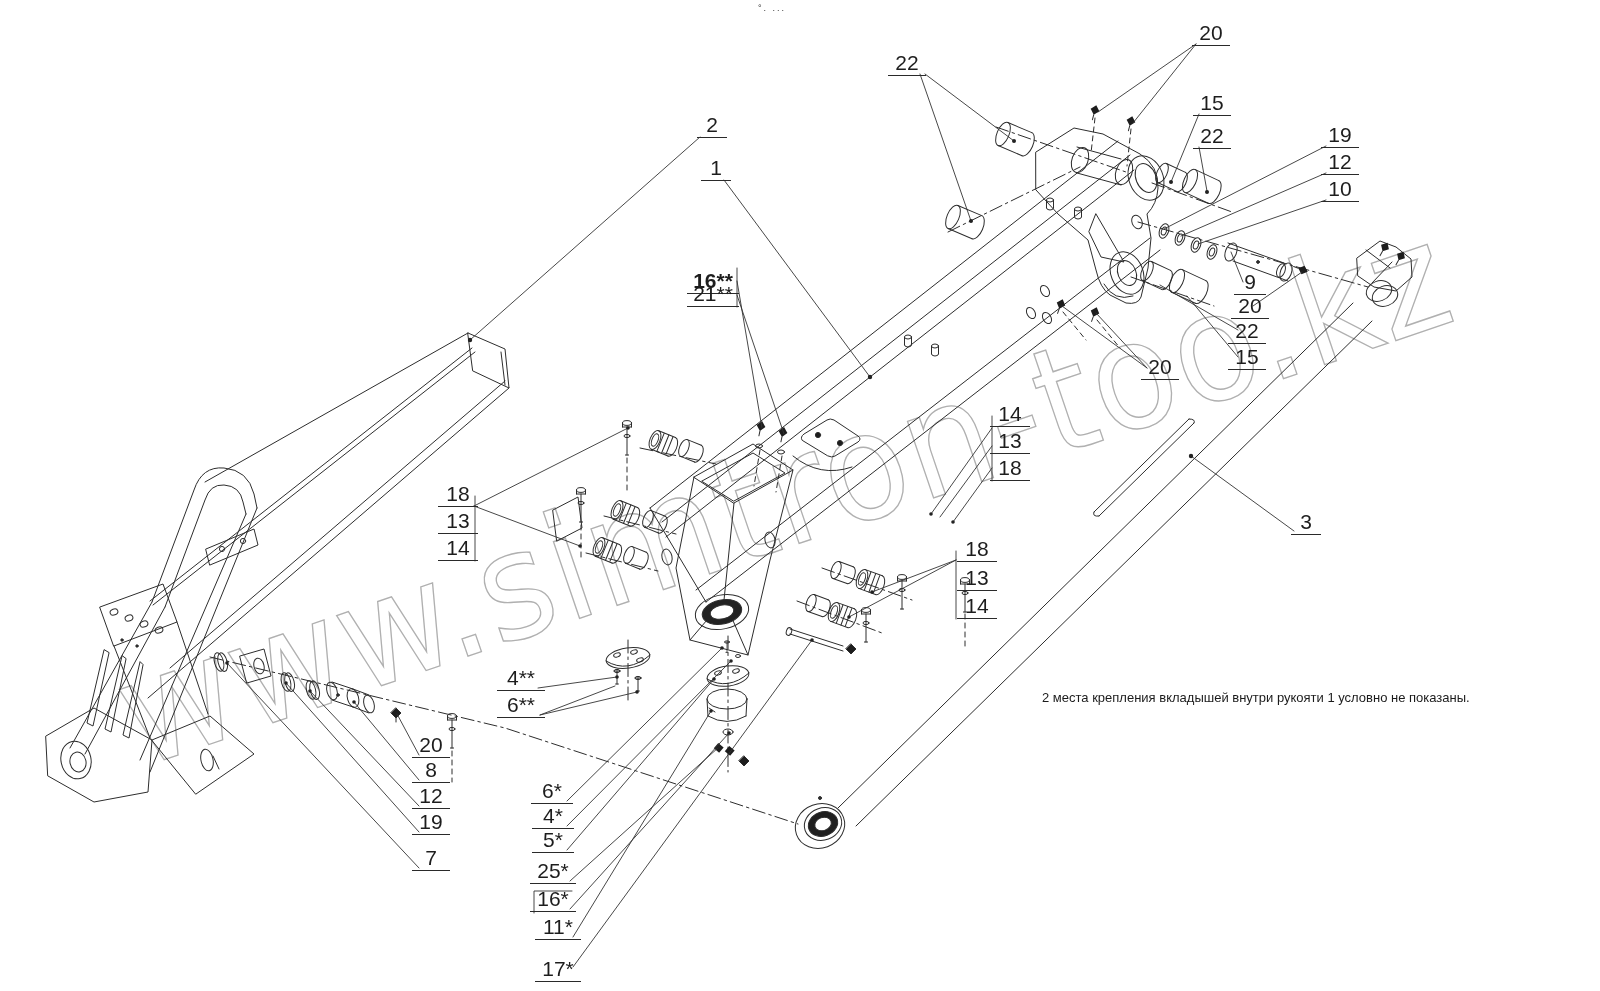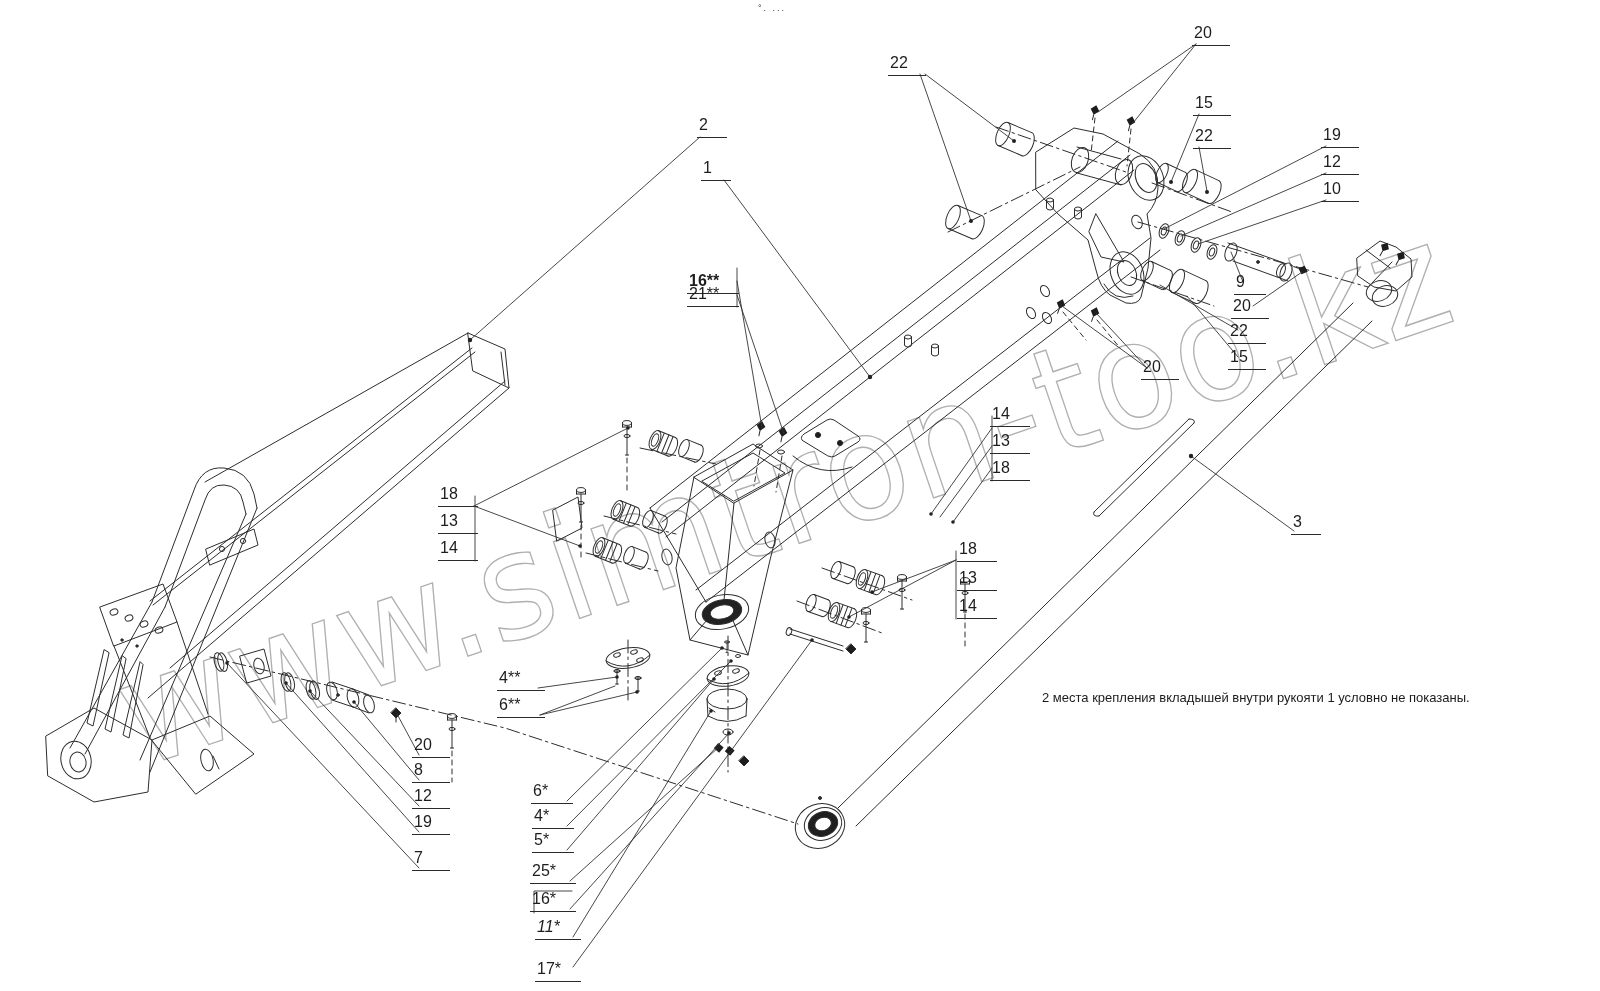--- a/index.html
+++ b/index.html
@@ -1,21 +1,21 @@
 <!DOCTYPE html>
 <html><head>
 <meta charset="utf-8">
 <style>
   html,body{margin:0;padding:0;background:#ffffff;}
   .stage{position:relative;width:1600px;height:991px;background:#fff;overflow:hidden;
          font-family:"Liberation Sans",sans-serif;}
   svg{position:absolute;left:0;top:0;}
   .callout-layer{position:absolute;left:0;top:0;width:100%;height:100%;pointer-events:none;}
-  .callout{position:absolute;transform:translateX(-50%);
-           font-size:16px;line-height:25px;color:#1d1d1d;
+  .callout{position:absolute;transform:translateX(-50%);text-align:center;
+           font-size:21px;line-height:25px;color:#1d1d1d;
            border-bottom:1.4px solid #2a2a2a;padding:0 2px;
            font-family:"Liberation Sans",sans-serif;}
   .top-marks{position:absolute;left:758px;top:3px;font-size:9px;letter-spacing:2px;color:#333;}
   .notes{position:absolute;left:1042px;top:686px;width:528px;
          font-size:13px;line-height:23.5px;color:#1b1b1b;}
   .notes p{margin:0;white-space:pre-wrap;}
 </style>
 </head>
 <body>
 
@@ -399,21 +399,21 @@
       <div class="callout" style="left: 431px; top: 732px; min-width: 34px;">20</div>
       <div class="callout" style="left: 431px; top: 757px; min-width: 34px;">8</div>
       <div class="callout" style="left: 431px; top: 783px; min-width: 34px;">12</div>
       <div class="callout" style="left: 431px; top: 809px; min-width: 34px;">19</div>
       <div class="callout" style="left: 431px; top: 845px; min-width: 34px;">7</div>
       <div class="callout" style="left: 552px; top: 778px; min-width: 38px;">6*</div>
       <div class="callout" style="left: 553px; top: 803px; min-width: 38px;">4*</div>
       <div class="callout" style="left: 553px; top: 827px; min-width: 38px;">5*</div>
       <div class="callout" style="left: 553px; top: 858px; min-width: 42px;">25*</div>
       <div class="callout" style="left: 553px; top: 886px; min-width: 42px;">16*</div>
-      <div class="callout" style="left: 558px; top: 914px; min-width: 42px; font-style: italic;">11*</div>
+      <div class="callout" style="left: 558px; top: 914px; min-width: 42px;">11*</div>
       <div class="callout" style="left: 558px; top: 944px; min-width: 42px; margin-top: 12px;">17*</div>
       <div class="callout" style="left: 1306px; top: 509px; min-width: 26px;">3</div>
     </div>
 
   <div class="top-marks">°. ...</div>
 
   <div class="notes">
     <p>2 места крепления вкладышей внутри рукояти 1 условно не показаны.</p>
   </div>
 

